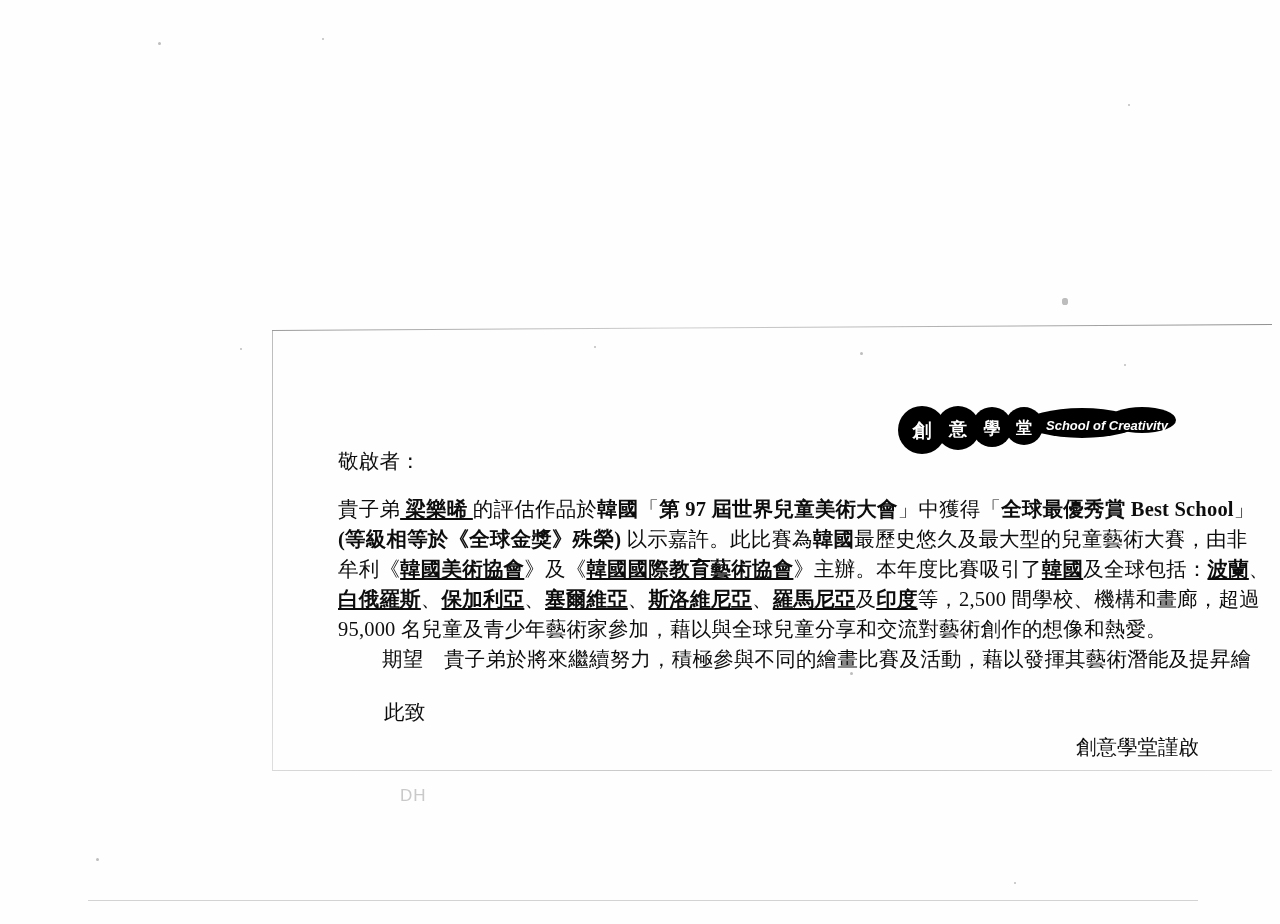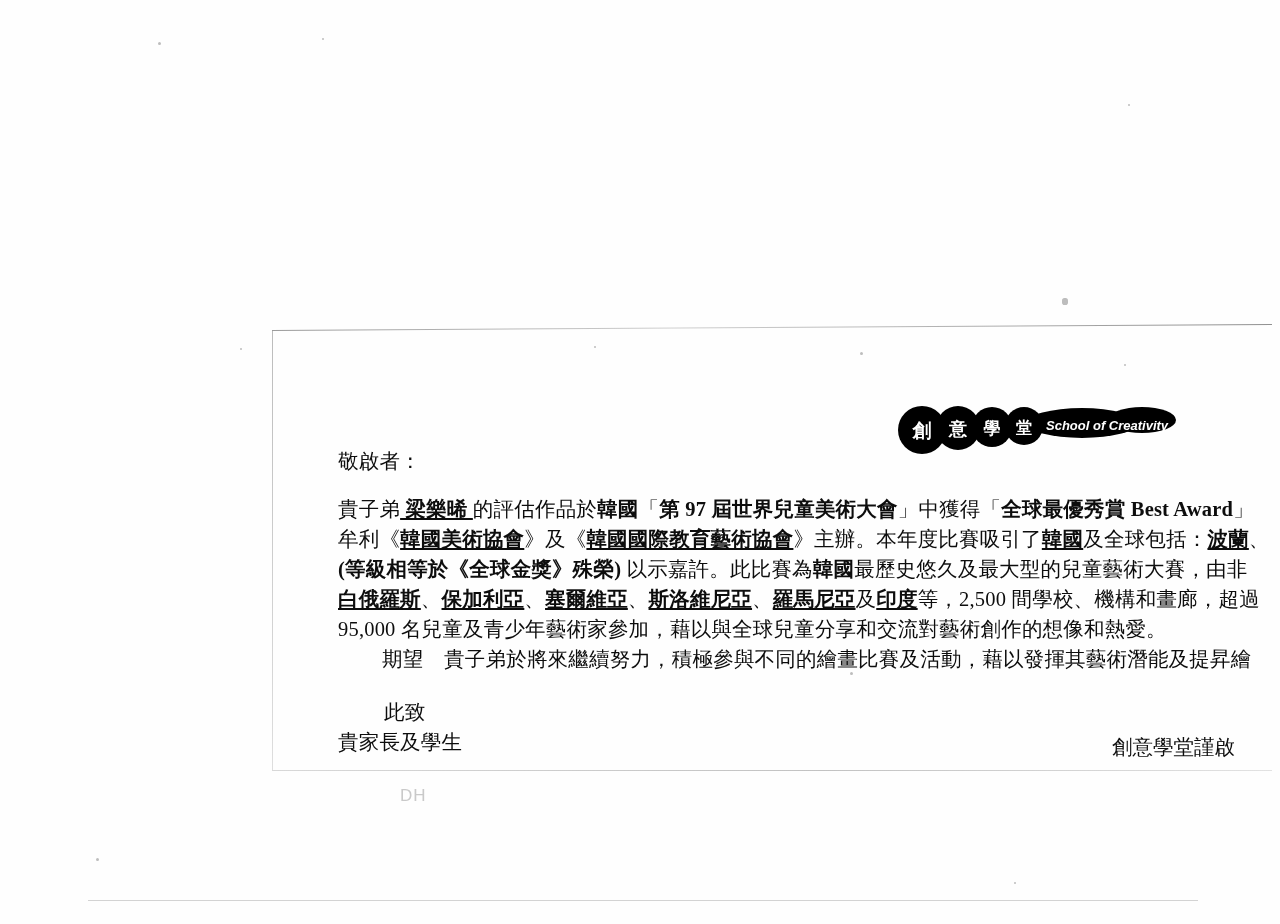--- a/index.html
+++ b/index.html
@@ -96,21 +96,21 @@
   }
   .sig-block {
     margin-top: 23px;
   }
   .closing-indent {
     display: inline-block;
     width: 46px;
   }
   .signature {
     position: absolute;
-    left: 1112px;
+    left: 1076px;
     top: 733px;
     font-size: 20.5px;
     color: #0d0d0d;
     white-space: nowrap;
   }
 
   
   .logo {
     position: absolute;
     left: 896px;
@@ -171,48 +171,47 @@
         <text x="150" y="26" font-size="13" font-style="italic">School of Creativity</text>
       </g>
     </svg>
   </div>
 
   <div class="letter">
 
     <div class="line salutation">敬啟者：</div>
 
     <div class="line">
-      <span>貴子弟</span><span class="u b"> 梁樂晞 </span><span>的評估作品於</span><span class="b">韓國</span><span>「</span><span class="b">第 97 屆世界兒童美術大會</span><span>」中獲得「</span><span class="b">全球最優秀賞 Best Award</span><span>」</span>
+      <span>貴子弟</span><span class="u b"> 梁樂晞 </span><span>的評估作品於</span><span class="b">韓國</span><span>「</span><span class="b">第 97 屆世界兒童美術大會</span><span>」中獲得「</span><span class="b">全球最優秀賞 Best School</span><span>」</span>
+    </div>
+
+    <div class="line">
+      <span class="b">(等級相等於《全球金獎》殊榮)</span><span> 以示嘉許。此比賽為</span><span class="b">韓國</span><span>最歷史悠久及最大型的兒童藝術大賽，由非</span>
     </div>
 
     <div class="line">
       <span>牟利《</span><span class="u b">韓國美術協會</span><span>》及《</span><span class="u b">韓國國際教育藝術協會</span><span>》主辦。本年度比賽吸引了</span><span class="u b">韓國</span><span>及全球包括：</span><span class="u b">波蘭</span><span>、</span>
-    </div>
-
-    <div class="line">
-      <span class="b">(等級相等於《全球金獎》殊榮)</span><span> 以示嘉許。此比賽為</span><span class="b">韓國</span><span>最歷史悠久及最大型的兒童藝術大賽，由非</span>
     </div>
 
     <div class="line">
       <span class="u b">白俄羅斯</span><span>、</span><span class="u b">保加利亞</span><span>、</span><span class="u b">塞爾維亞</span><span>、</span><span class="u b">斯洛維尼亞</span><span>、</span><span class="u b">羅馬尼亞</span><span>及</span><span class="u b">印度</span><span>等，2,500 間學校、機構和畫廊，超過</span>
     </div>
 
     <div class="line">
       <span>95,000 名兒童及青少年藝術家參加，藉以與全球兒童分享和交流對藝術創作的想像和熱愛。</span>
     </div>
 
     <div class="line">
       <span class="para-indent"></span><span>期望　貴子弟於將來繼續努力，積極參與不同的繪畫比賽及活動，藉以發揮其藝術潛能及提昇繪</span>
     </div>
 
 
     <div class="line sig-block">
       <span class="closing-indent"></span><span>此致</span>
     </div>
 
-    <div class="line">貴家長及學生</div>
   </div>
 
   <div class="signature">創意學堂謹啟</div>
 
   <div class="dh-mark">DH</div>
 
 </div>
 
 </body></html>

